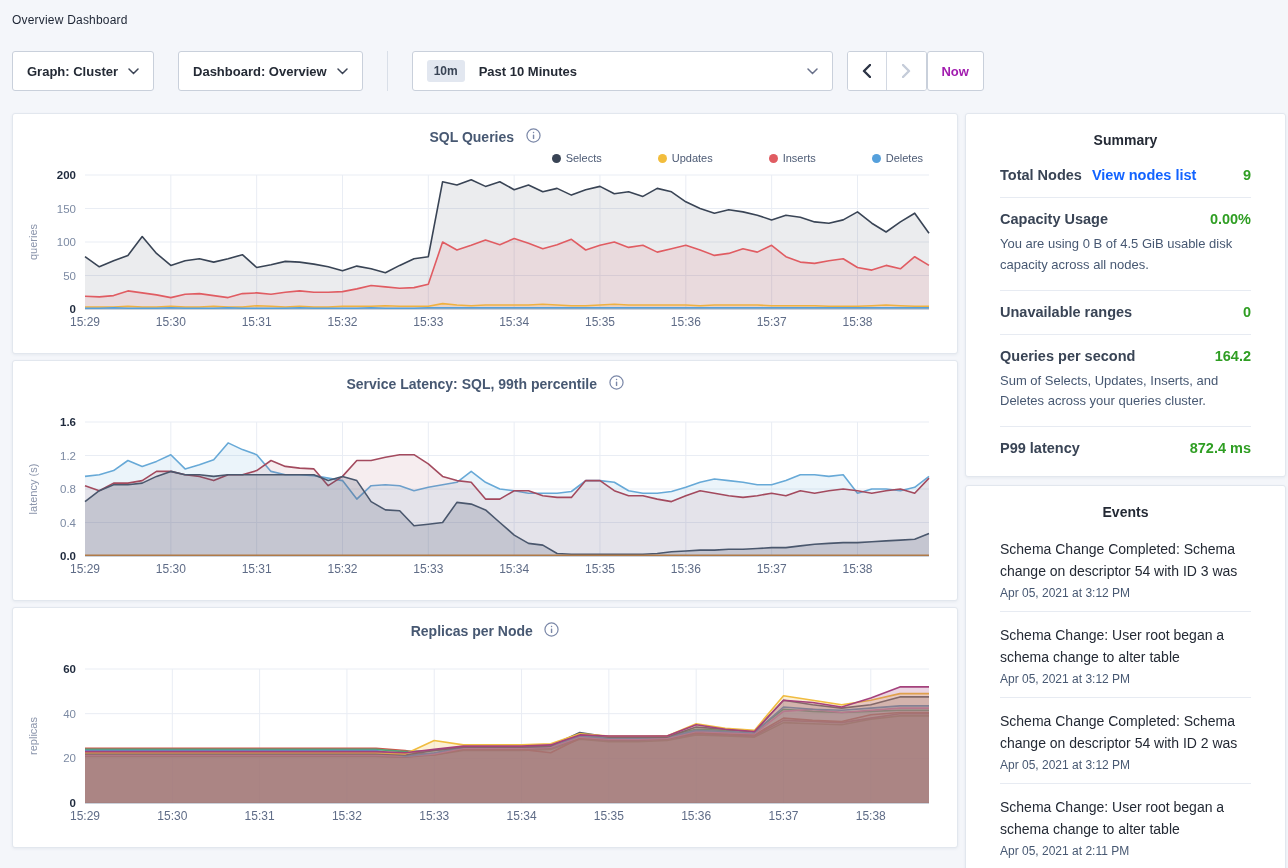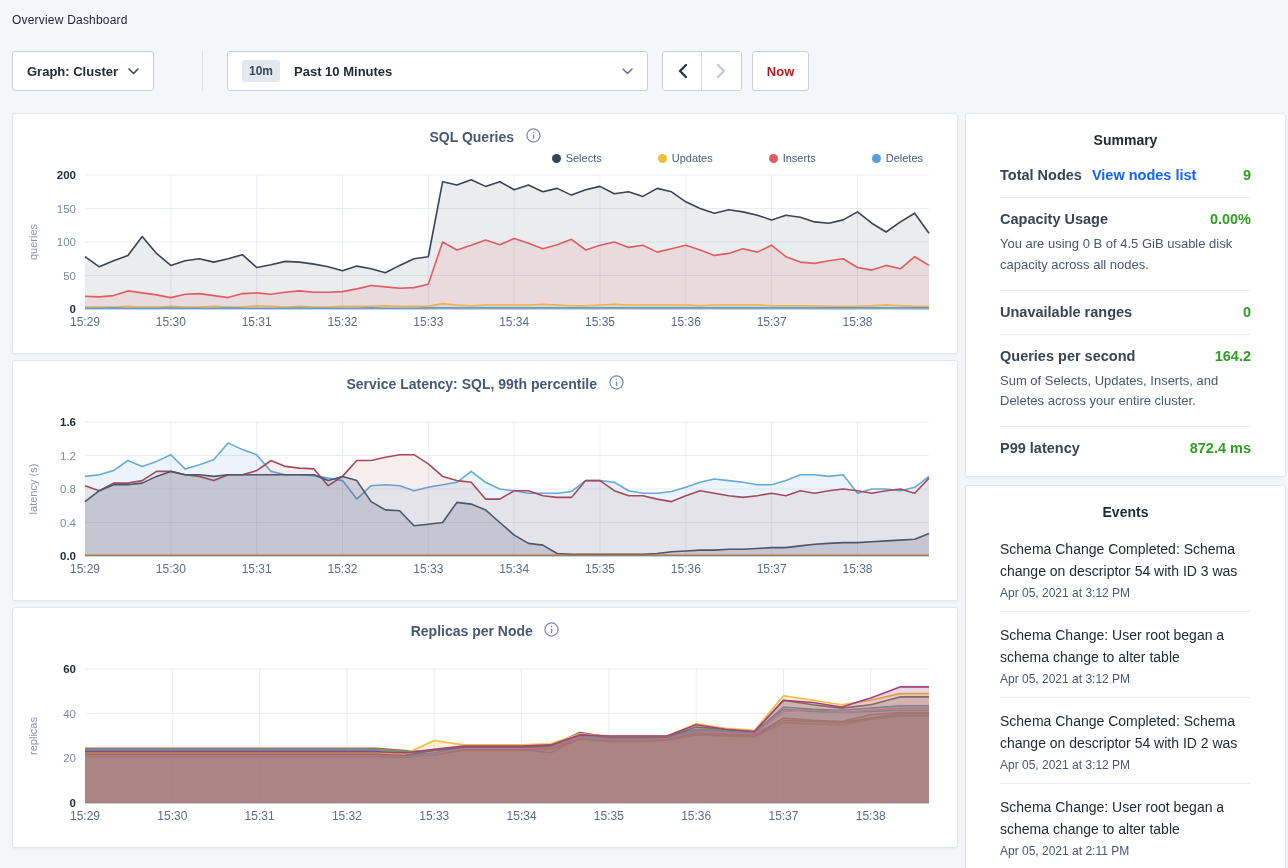--- a/index.html
+++ b/index.html
@@ -24,21 +24,21 @@
   .vdivider { width:1px; height:40px; background:#d9dfe8; margin:0 24px; }
   .time-picker { width:421px; font-weight:700; }
   .badge-10m {
     background:#e2e7f0; color:#394455; font-size:12px; font-weight:700;
     padding:4px 7px; border-radius:3px; margin-right:14px;
   }
   .time-picker .chev { margin-left:auto; }
   .arrow-group { display:flex; margin-left:14px; border:1px solid #c9d0db; border-radius:3px; height:40px; background:#fff; overflow:hidden; }
   .arrow-btn { width:39px; height:100%; display:flex; align-items:center; justify-content:center; background:#fff; border:none; cursor:pointer; padding:0; }
   .arrow-btn.first { border-right:1px solid #d2d8e2; }
-  .now-btn { margin-left:10px; width:57px; justify-content:center; color:#b91c1c; }
+  .now-btn { width:57px; justify-content:center; color:#a21caf; }
 
   .content { display:flex; margin-left:12px; align-items:flex-start; }
   .main-col { width:946px; margin-right:7px; }
   .side-col { width:321px; }
   .panel {
     background:#fff; border:1px solid #e2e7ee; border-radius:3px;
     box-shadow:0 1px 3px rgba(67,90,111,.08);
   }
   .chart-panel { height:241px; margin-bottom:6px; padding:13px 8px 4px; }
   .chart-head { text-align:center; height:22px; line-height:18px; }
@@ -67,20 +67,26 @@
 </head>
 <body>
 
 <header>
   <h1 class="page-title">Overview Dashboard</h1>
 </header>
 
 <div class="toolbar">
   <button class="btn gap24">
     <span>Graph: Cluster</span>
+    <svg class="chev" width="11" height="7" viewBox="0 0 11 7">
+        <path d="M1 1l4.5 4.5L10 1" stroke="#3c4455" stroke-width="1.5" fill="none" stroke-linecap="round"></path>
+      </svg>
+  </button>
+  <button class="btn">
+    <span>Dashboard: Overview</span>
     <svg class="chev" width="11" height="7" viewBox="0 0 11 7">
         <path d="M1 1l4.5 4.5L10 1" stroke="#3c4455" stroke-width="1.5" fill="none" stroke-linecap="round"></path>
       </svg>
   </button>
   <div class="vdivider"></div>
   <div class="btn time-picker">
     <span class="badge-10m">10m</span>
     <span>Past 10 Minutes</span>
     <svg class="chev" width="11" height="7" viewBox="0 0 11 7">
         <path d="M1 1l4.5 4.5L10 1" stroke="#69718a" stroke-width="1.5" fill="none" stroke-linecap="round"></path>
@@ -310,21 +316,21 @@
             <div class="sum-head">
               <span>Unavailable ranges</span>
               <span class="sum-value">0</span>
             </div>
           </div>
           <div class="sum-row">
             <div class="sum-head">
               <span>Queries per second</span>
               <span class="sum-value">164.2</span>
             </div>
-            <p class="sum-desc">Sum of Selects, Updates, Inserts, and Deletes across your entire cluster.</p>
+            <p class="sum-desc">Sum of Selects, Updates, Inserts, and Deletes across your queries cluster.</p>
           </div>
           <div class="sum-row">
             <div class="sum-head">
               <span>P99 latency</span>
               <span class="sum-value">872.4 ms</span>
             </div>
           </div>
         </div>
     </section>
     <section class="panel side-panel events-panel">

